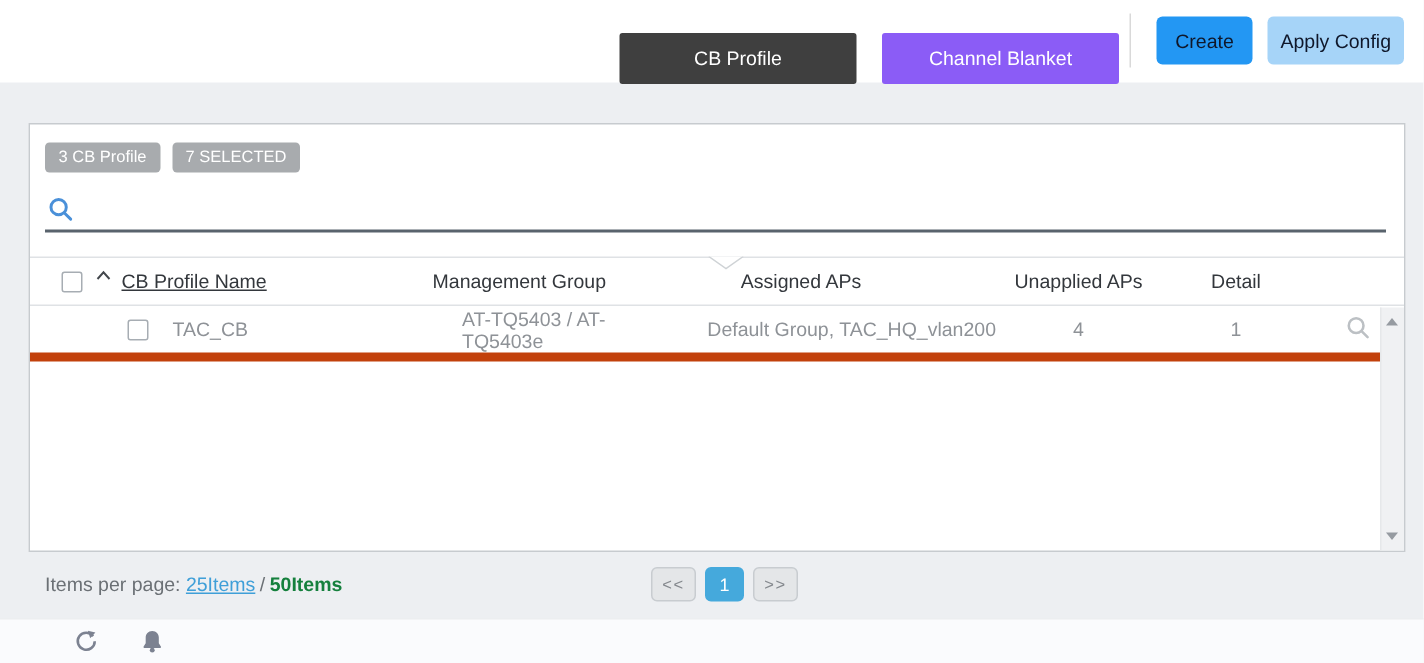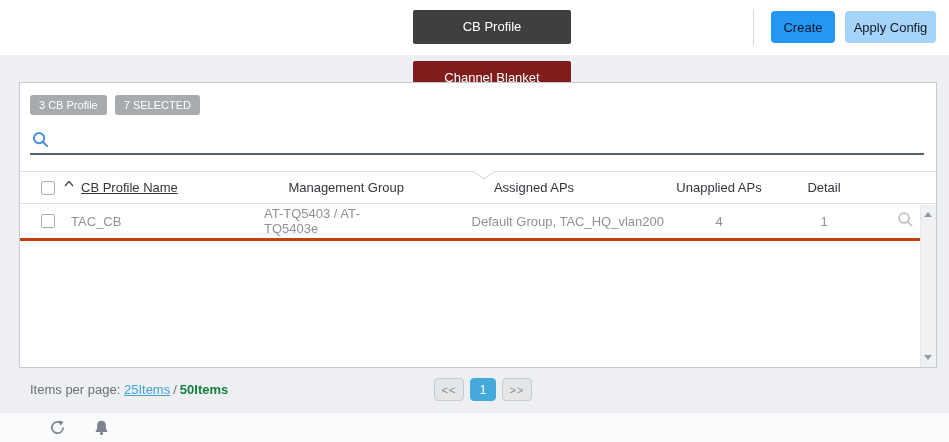--- a/index.html
+++ b/index.html
@@ -6,27 +6,27 @@
   html,body { width:949px; height:442px; }
   body {
     position:relative;
     font-family:"Liberation Sans", sans-serif;
     background:#edeff2;
     overflow:hidden;
   }
 
   
   .topbar { position:absolute; top:0; left:0; width:949px; height:55px; background:#ffffff; }
-  .tab-group { position:absolute; left:413px; top:10px; display:flex; gap:17px;flex-direction:column; }
+  .tab-group { position:absolute; left:413px; top:22px; display:flex; gap:17px; }
   .tab {
     width:158px; height:34px; line-height:34px; text-align:center;
     font-size:13px; color:#ffffff; border-radius:2px; cursor:pointer;
   }
   .tab.active { background:#3f3f3f; }
-  .tab.inactive { background:#7f1d1d; }
+  .tab.inactive { background:#8b5cf6; }
   .topbar-divider { position:absolute; left:753px; top:9px; width:1px; height:36px; background:#d9d9d9; }
   .btn { position:absolute; top:11px; height:32px; border:none; border-radius:4px;
          font-family:inherit; font-size:13px; color:#0f172a; cursor:pointer; }
   .btn-create { left:771px; width:64px; background:#2397f3; }
   .btn-apply { left:845px; width:91px; background:#a6d4f8; cursor:default; }
 
   
   .panel {
     position:absolute; left:19px; top:82px; width:918px; height:286px;
     background:#ffffff; border:1px solid #c7cbcf;
@@ -62,22 +62,22 @@
   }
   .notch { position:absolute; top:-1px; left:452px; width:24px; height:9px; }
   .th-sortable { text-decoration:underline; cursor:pointer; }
   .cell-check { padding-left:21px; }
   .name-cell { display:flex; align-items:flex-start; gap:7px; }
   .sort-caret { display:inline-flex; }
   .cell-model { padding-left:10px; }
   .cell-mgmt { padding-left:19px;text-align:right; }
   .cell-center { text-align:center; }
   .tbody-row {
-    height:37px; border-bottom:3px solid #c2410c;
-    font-size:13px; color:#8e9297;
+    height:37px; border-bottom:6px solid #c2410c;
+    font-size:13px; color:#8e9297;padding-left:44px;
   }
   .tbody-row .name-cell { padding-left:7px; }
   input[type="checkbox"] {
     appearance:none; -webkit-appearance:none;
     width:14px; height:14px; border:1px solid #a7adb3; border-radius:2px;
     background:#ffffff; cursor:pointer; display:block;
   }
 
   
   .scrollbar {

